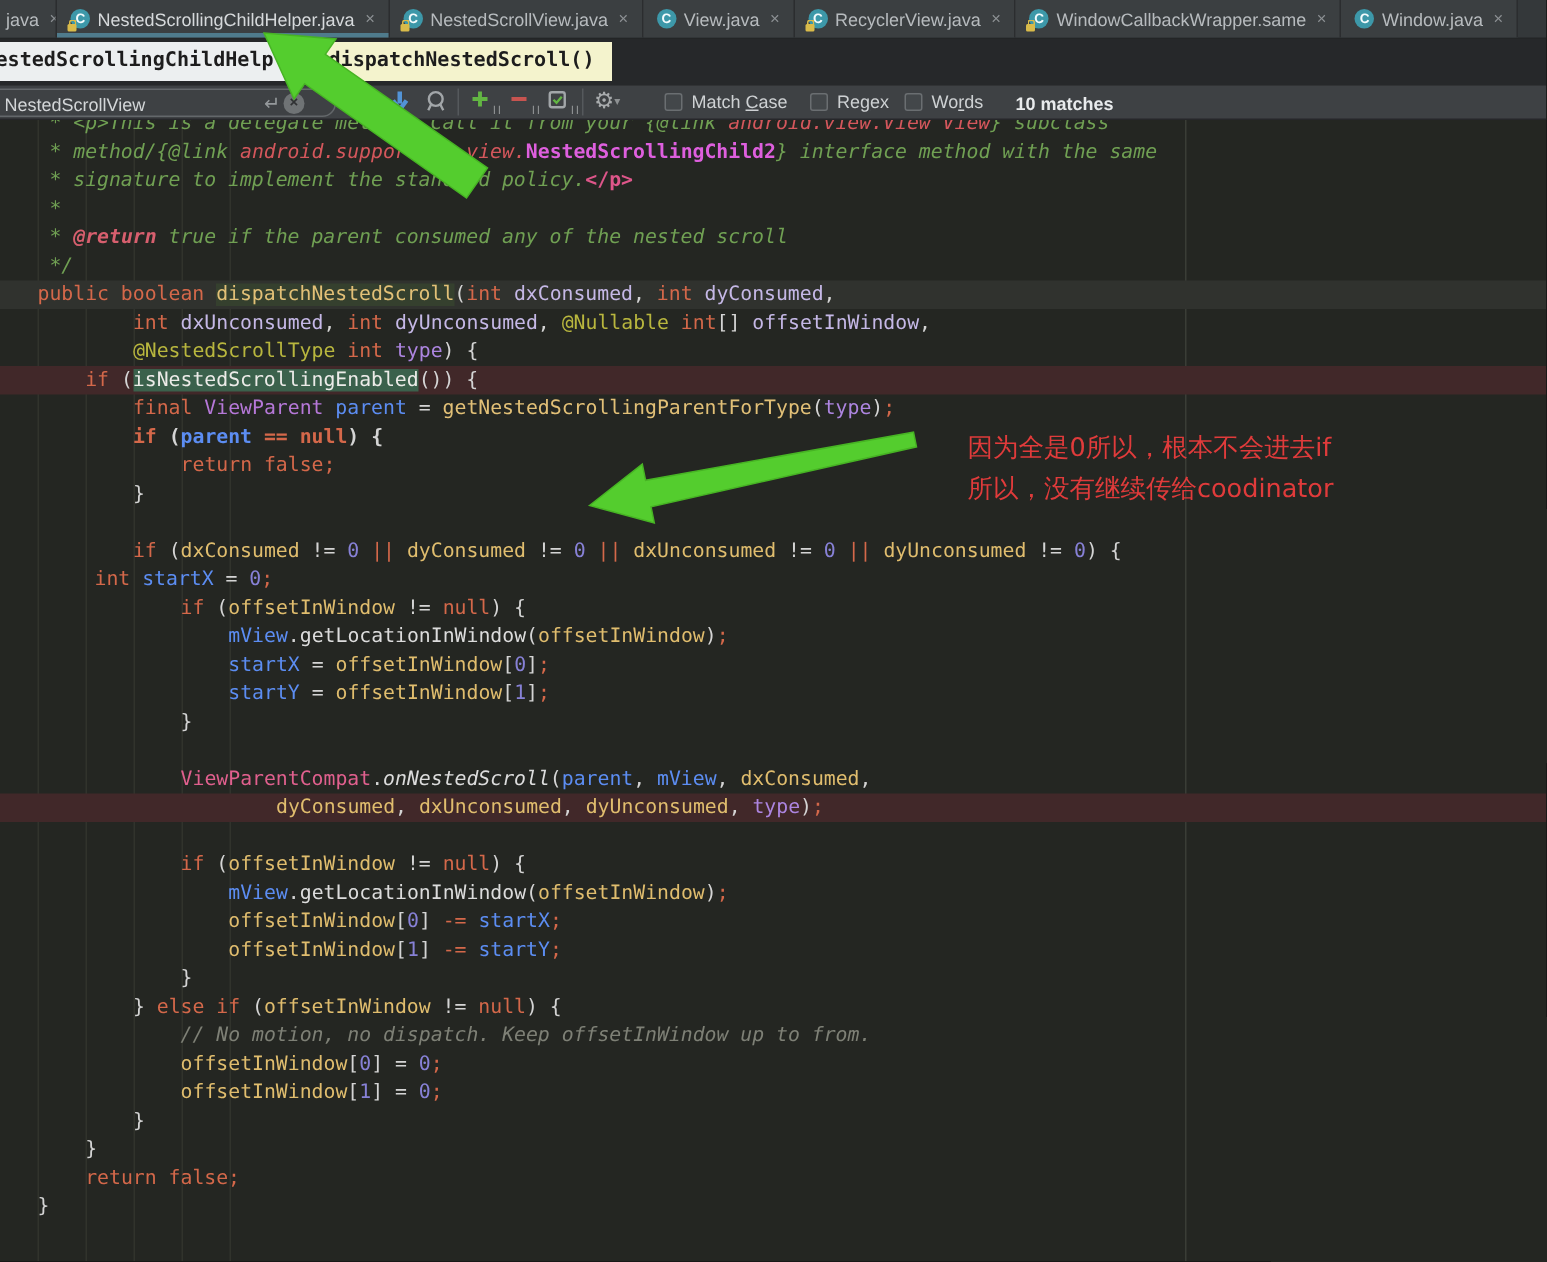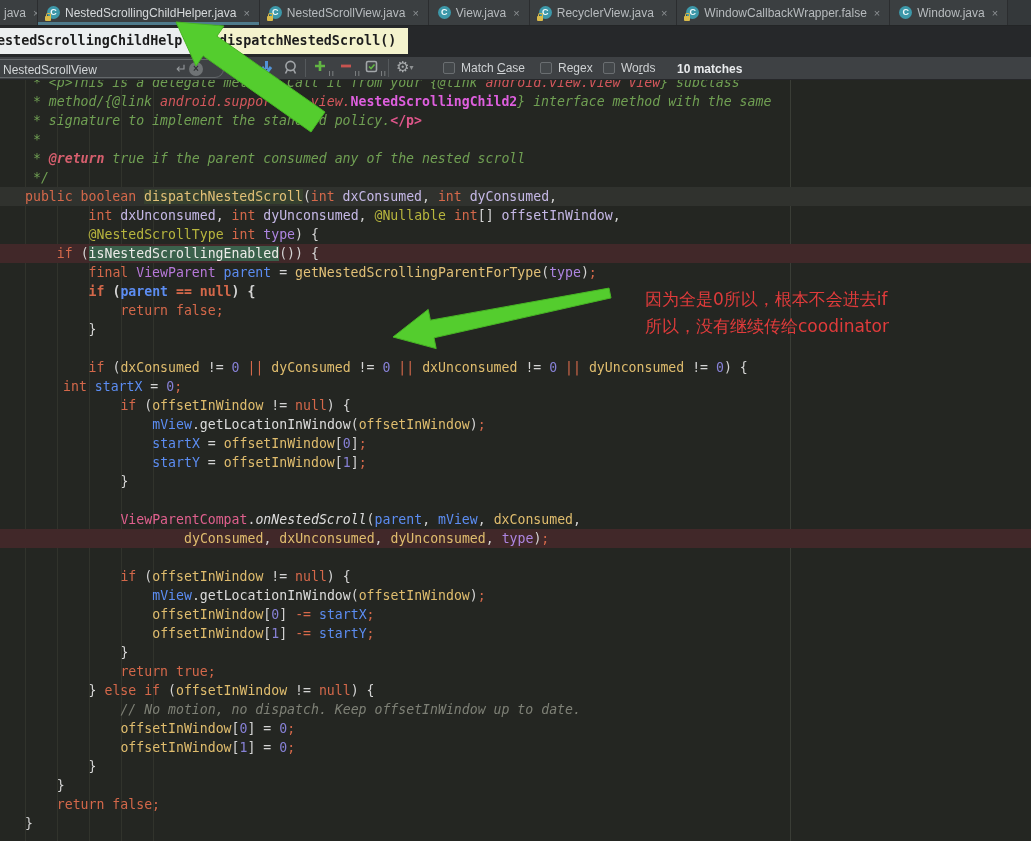--- a/index.html
+++ b/index.html
@@ -88,21 +88,21 @@
         <span>View.java</span>
         <span class="close">×</span>
       </div>
       <div class="tab">
         <span class="cicon">C<span class="lock"></span></span>
         <span>RecyclerView.java</span>
         <span class="close">×</span>
       </div>
       <div class="tab">
         <span class="cicon">C<span class="lock"></span></span>
-        <span>WindowCallbackWrapper.false</span>
+        <span>WindowCallbackWrapper.same</span>
         <span class="close">×</span>
       </div>
       <div class="tab">
         <span class="cicon">C</span>
         <span>Window.java</span>
         <span class="close">×</span>
       </div>
     </div>
 
   <div class="crumbs">
@@ -201,23 +201,22 @@
         <div class="cl" style="padding-left: 120.4px;"><span style="color: rgb(212, 212, 212);">}</span></div>
         <div class="cl" style="padding-left: 25px;"></div>
         <div class="cl" style="padding-left: 120.4px;"><span style="color: rgb(224, 96, 142);">ViewParentCompat</span><span style="color: rgb(212, 212, 212);">.</span><span class="it" style="color: rgb(220, 220, 220);">onNestedScroll</span><span style="color: rgb(212, 212, 212);">(</span><span style="color: rgb(92, 141, 242);">parent</span><span style="color: rgb(212, 212, 212);">, </span><span style="color: rgb(92, 141, 242);">mView</span><span style="color: rgb(212, 212, 212);">, </span><span style="color: rgb(224, 189, 110);">dxConsumed</span><span style="color: rgb(212, 212, 212);">,</span></div>
         <div class="cl" style="padding-left: 184px;"><span style="color: rgb(224, 189, 110);">dyConsumed</span><span style="color: rgb(212, 212, 212);">, </span><span style="color: rgb(224, 189, 110);">dxUnconsumed</span><span style="color: rgb(212, 212, 212);">, </span><span style="color: rgb(224, 189, 110);">dyUnconsumed</span><span style="color: rgb(212, 212, 212);">, </span><span style="color: rgb(173, 133, 224);">type</span><span style="color: rgb(212, 212, 212);">)</span><span style="color: rgb(212, 104, 74);">;</span></div>
         <div class="cl" style="padding-left: 25px;"></div>
         <div class="cl" style="padding-left: 120.4px;"><span style="color: rgb(212, 104, 74);">if </span><span style="color: rgb(212, 212, 212);">(</span><span style="color: rgb(224, 189, 110);">offsetInWindow</span><span style="color: rgb(212, 212, 212);"> != </span><span style="color: rgb(212, 104, 74);">null</span><span style="color: rgb(212, 212, 212);">) {</span></div>
         <div class="cl" style="padding-left: 152.2px;"><span style="color: rgb(92, 141, 242);">mView</span><span style="color: rgb(212, 212, 212);">.</span><span style="color: rgb(220, 220, 220);">getLocationInWindow</span><span style="color: rgb(212, 212, 212);">(</span><span style="color: rgb(224, 189, 110);">offsetInWindow</span><span style="color: rgb(212, 212, 212);">)</span><span style="color: rgb(212, 104, 74);">;</span></div>
         <div class="cl" style="padding-left: 152.2px;"><span style="color: rgb(224, 189, 110);">offsetInWindow</span><span style="color: rgb(212, 212, 212);">[</span><span style="color: rgb(135, 129, 214);">0</span><span style="color: rgb(212, 212, 212);">] </span><span style="color: rgb(212, 104, 74);">-= </span><span style="color: rgb(92, 141, 242);">startX</span><span style="color: rgb(212, 104, 74);">;</span></div>
         <div class="cl" style="padding-left: 152.2px;"><span style="color: rgb(224, 189, 110);">offsetInWindow</span><span style="color: rgb(212, 212, 212);">[</span><span style="color: rgb(135, 129, 214);">1</span><span style="color: rgb(212, 212, 212);">] </span><span style="color: rgb(212, 104, 74);">-= </span><span style="color: rgb(92, 141, 242);">startY</span><span style="color: rgb(212, 104, 74);">;</span></div>
         <div class="cl" style="padding-left: 120.4px;"><span style="color: rgb(212, 212, 212);">}</span></div>
-        <div class="cl" style="padding-left: 120.4px;"><span style="color: rgb(212, 104, 74);">return true;</span></div>
         <div class="cl" style="padding-left: 88.6px;"><span style="color: rgb(212, 212, 212);">} </span><span style="color: rgb(212, 104, 74);">else if </span><span style="color: rgb(212, 212, 212);">(</span><span style="color: rgb(224, 189, 110);">offsetInWindow</span><span style="color: rgb(212, 212, 212);"> != </span><span style="color: rgb(212, 104, 74);">null</span><span style="color: rgb(212, 212, 212);">) {</span></div>
-        <div class="cl" style="padding-left: 120.4px;"><span class="it" style="color: rgb(126, 128, 118);">// No motion, no dispatch. Keep offsetInWindow up to date.</span></div>
+        <div class="cl" style="padding-left: 120.4px;"><span class="it" style="color: rgb(126, 128, 118);">// No motion, no dispatch. Keep offsetInWindow up to from.</span></div>
         <div class="cl" style="padding-left: 120.4px;"><span style="color: rgb(224, 189, 110);">offsetInWindow</span><span style="color: rgb(212, 212, 212);">[</span><span style="color: rgb(135, 129, 214);">0</span><span style="color: rgb(212, 212, 212);">] </span><span style="color: rgb(212, 212, 212);">= </span><span style="color: rgb(135, 129, 214);">0</span><span style="color: rgb(212, 104, 74);">;</span></div>
         <div class="cl" style="padding-left: 120.4px;"><span style="color: rgb(224, 189, 110);">offsetInWindow</span><span style="color: rgb(212, 212, 212);">[</span><span style="color: rgb(135, 129, 214);">1</span><span style="color: rgb(212, 212, 212);">] </span><span style="color: rgb(212, 212, 212);">= </span><span style="color: rgb(135, 129, 214);">0</span><span style="color: rgb(212, 104, 74);">;</span></div>
         <div class="cl" style="padding-left: 88.6px;"><span style="color: rgb(212, 212, 212);">}</span></div>
         <div class="cl" style="padding-left: 56.8px;"><span style="color: rgb(212, 212, 212);">}</span></div>
         <div class="cl" style="padding-left: 56.8px;"><span style="color: rgb(212, 104, 74);">return false;</span></div>
         <div class="cl" style="padding-left: 25px;"><span style="color: rgb(212, 212, 212);">}</span></div>
       </div>
   </div>
 
   <div class="cn" id="cn">

